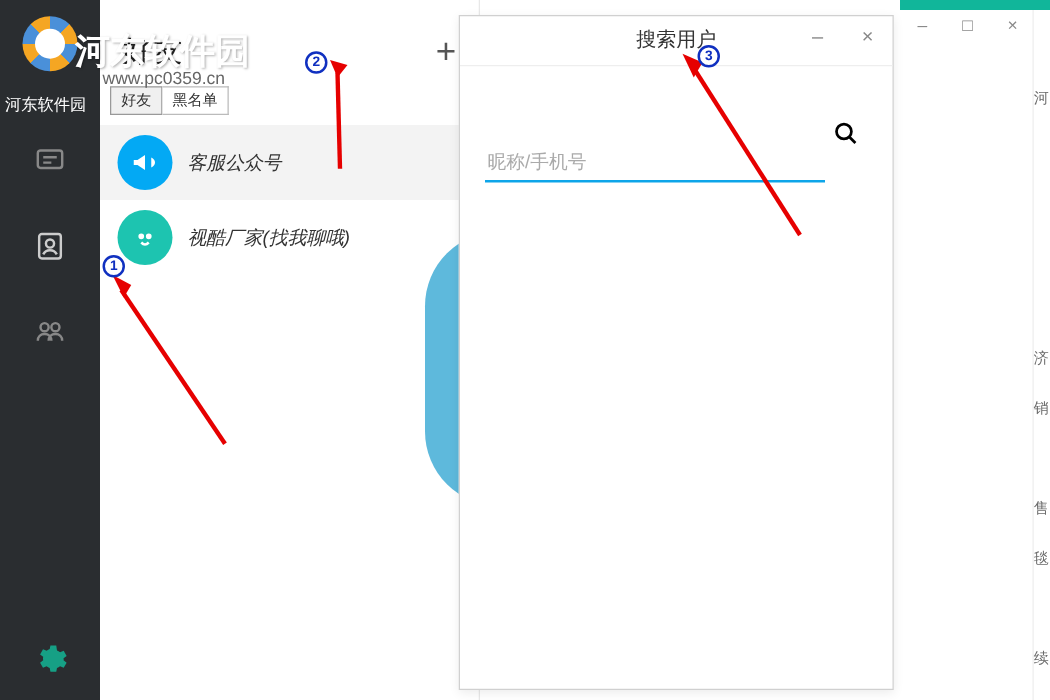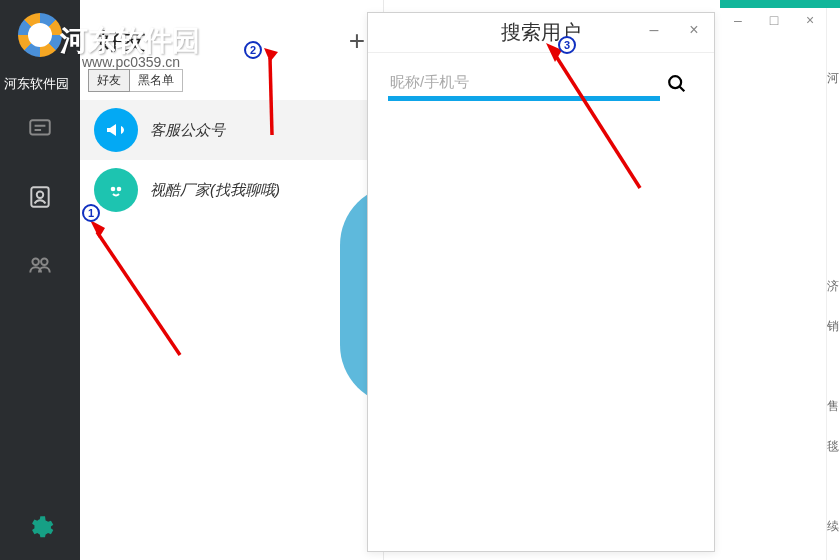--- a/index.html
+++ b/index.html
@@ -34,25 +34,25 @@
 .avatar { width: 44px; height: 44px; border-radius: 50%; display: flex; align-items: center; justify-content: center; color: #fff; }
 .avatar.blue { background: #03a9f4; }
 .avatar.teal { background: #1dc4b0; }
 .avatar svg { width: 24px; height: 24px; }
 .contact-name { font-size: 15px; color: #333; font-style: italic; }
 
 .blue-shape { position: absolute; left: 340px; top: 185px; width: 60px; height: 220px; background: #5eb9dc; border-top-left-radius: 110px; border-bottom-left-radius: 110px; }
 
 .search-dialog { position: absolute; left: 367px; top: 12px; width: 348px; height: 540px; background: #fff; border: 1px solid #d0d0d0; box-shadow: 0 2px 8px rgba(0,0,0,0.08); }
 .search-titlebar { height: 40px; display: flex; align-items: center; justify-content: center; position: relative; border-bottom: 1px solid #eee; }
-.search-title { font-size: 20px; color: #333; }
+.search-title { font-size: 16px; color: #333; }
 .search-wc { position: absolute; right: 0; top: 0; display: flex; }
 .search-wc .wc { width: 40px; height: 34px; display: flex; align-items: center; justify-content: center; color: #888; cursor: pointer; }
 .search-input-row { display: flex; align-items: center; padding: 14px 20px 0 20px; }
-.search-input { flex: 1; border: none; border-bottom: 5px solid #0ea5e9; font-size: 15px; padding: 6px 2px; outline: none; color: #333; }
+.search-input { flex: 1; border: none; border-bottom: 2px solid #0ea5e9; font-size: 15px; padding: 6px 2px; outline: none; color: #333; margin-top: 48px; }
 .search-input::placeholder { color: #aaa; }
 .search-icon-btn { width: 34px; display: flex; align-items: center; justify-content: center; cursor: pointer; color: #000; }
 .search-icon-btn svg { width: 22px; height: 22px; }
 
 .logo-text-overlay { position: absolute; left: 60px; top: 22px; color: #fff; font-size: 28px; font-weight: bold; text-shadow: 1px 1px 2px rgba(0,0,0,0.3); pointer-events: none; }
 .url-overlay { position: absolute; left: 82px; top: 54px; color: #666; font-size: 14px; pointer-events: none; }
 
 .badge { position: absolute; width: 18px; height: 18px; border-radius: 50%; background: #fff; border: 2px solid #1030c0; color: #1030c0; font-size: 11px; font-weight: bold; display: flex; align-items: center; justify-content: center; pointer-events: none; z-index: 50; }
 .arrow { position: absolute; pointer-events: none; z-index: 40; }
 .arrow svg { overflow: visible; }

